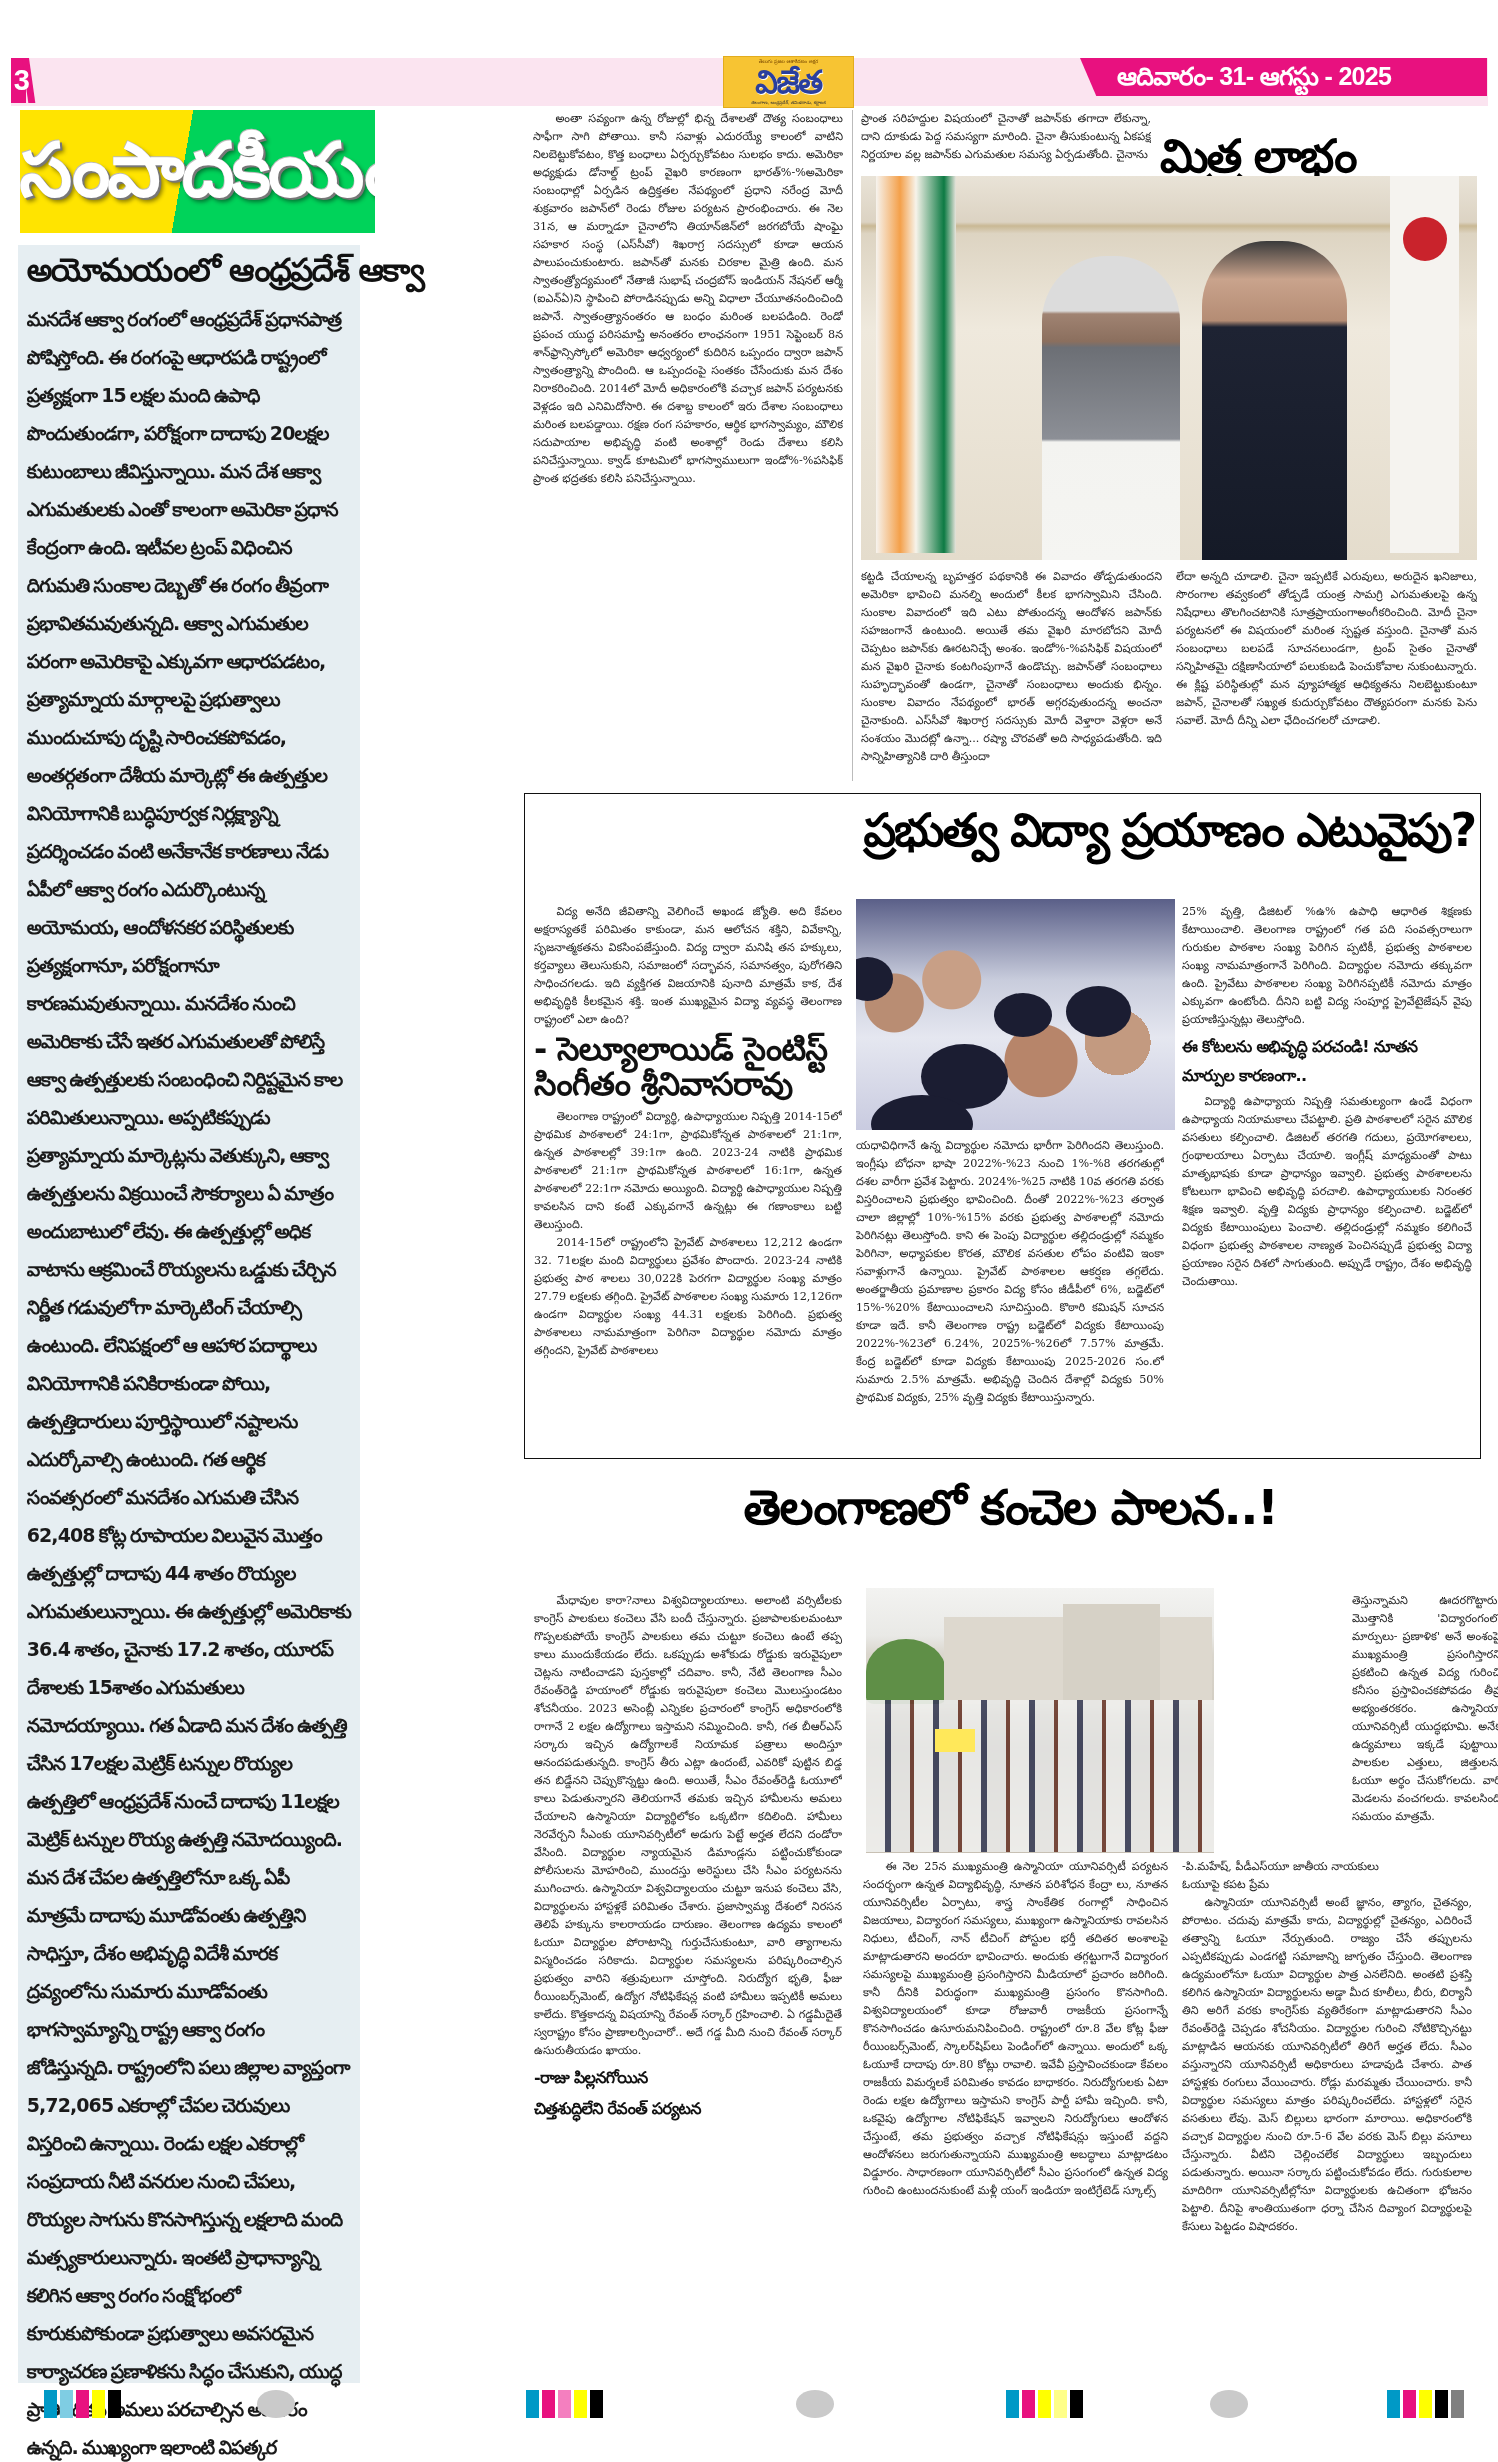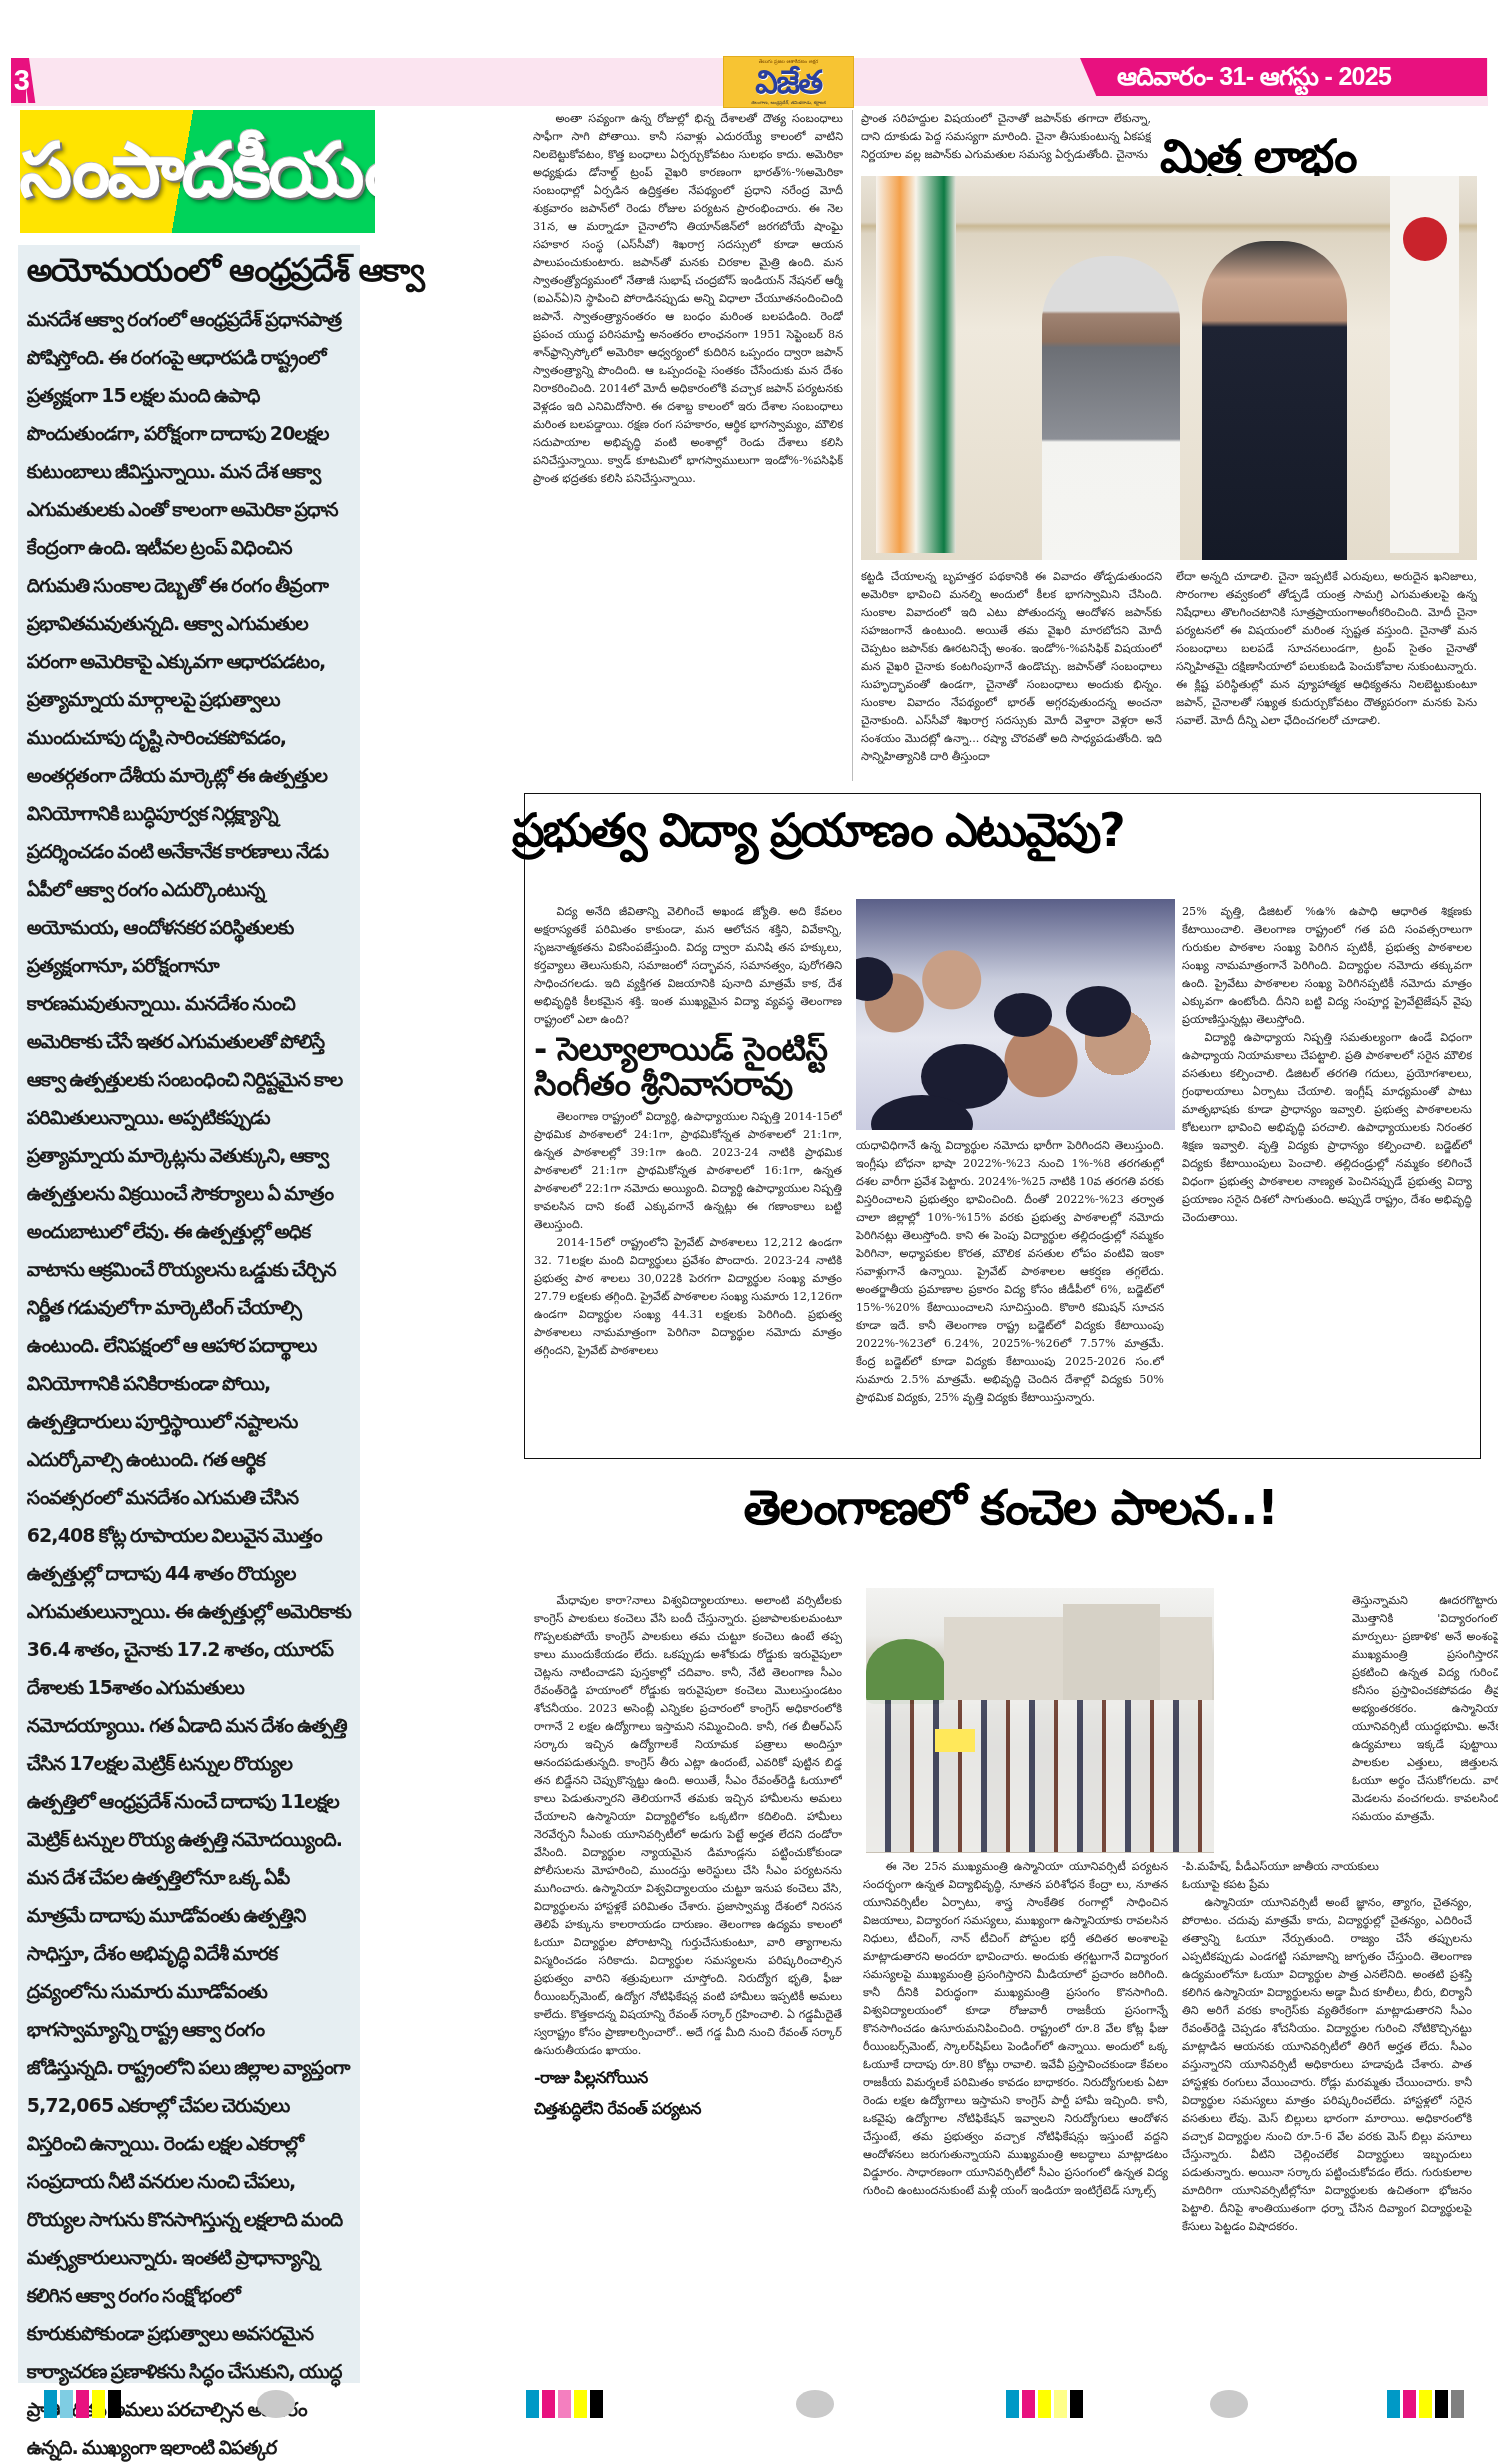--- a/index.html
+++ b/index.html
@@ -43,21 +43,21 @@
   .flag-japan::after { content: ""; position: absolute; left: 13px; top: 41px; width: 44px; height: 44px; border-radius: 50%; background: #c9232c; }
   .person-a { position: absolute; left: 181px; top: 80px; width: 138px; height: 305px; border-radius: 65px 65px 0 0;
     background: linear-gradient(180deg, #dcdcdc 0%, #dcdcdc 18%, #a08372 19%, #8b6f5e 28%, #6c6f75 30%, #8c8f96 60%, #f3f3f0 61%, #f5f5f2 100%); }
   .person-b { position: absolute; left: 341px; top: 65px; width: 145px; height: 319px; border-radius: 65px 65px 0 0;
     background: linear-gradient(180deg, #3b3b3b 0%, #c9a38c 12%, #b48c74 25%, #1e2333 27%, #151a27 100%); }
 
   .divider-v { position: absolute; width: 0.7px; background: #bbb; }
 
   
   .edu-box { position: absolute; left: 524px; top: 793px; width: 957px; height: 666px; border: 1.5px solid #111; }
-  .edu-title { position: absolute; left: 512px; top: 803px; width: 946px; text-align: left; font: 900 46px "DejaVu Sans", sans-serif; letter-spacing: -2.2px; color: #000; white-space: nowrap; }
+  .edu-title { position: absolute; left: 529px; top: 803px; width: 946px; text-align: right; font: 900 46px "DejaVu Sans", sans-serif; letter-spacing: -2.2px; color: #000; white-space: nowrap; }
   .photo-students { position: absolute; left: 856px; top: 899px; width: 319px; height: 231px; overflow: hidden;
     background: radial-gradient(circle at 30% 35%, #c89f86 0 29px, transparent 30px),
                 radial-gradient(circle at 58% 70%, #b7856a 0 36px, transparent 37px),
                 radial-gradient(circle at 82% 62%, #c39a80 0 33px, transparent 33px),
                 radial-gradient(circle at 12% 45%, #b98d73 0 29px, transparent 30px),
                 linear-gradient(180deg, #5a5f88 0%, #c8ccdc 35%, #e5e7f0 60%, #c9cbe0 100%); }
   .hair { position: absolute; border-radius: 50%; background: #1b1d32; }
 
   
   .tg-title { position: absolute; left: 522px; top: 1479px; width: 977px; text-align: center; font: 900 48px "DejaVu Sans", sans-serif; letter-spacing: -1.5px; color: #000; white-space: nowrap; }
@@ -141,20 +141,21 @@
   <div class="hair" style="left:-14.5px;top:58px;width:51px;height:44px;"></div>
   <div class="hair" style="left:14.5px;top:196px;width:102px;height:58px;"></div>
 </div>
 
 <div class="col-text" style="left:856px; top:1137px; width:308px; height:312px;">
   <p class="noind">యధావిధిగానే ఉన్న విద్యార్థుల నమోదు భారీగా పెరిగిందని తెలుస్తుంది. ఇంగ్లీషు బోధనా భాషా 2022%-%23 నుంచి 1%-%8 తరగతుల్లో దశల వారీగా ప్రవేశ పెట్టారు. 2024%-%25 నాటికి 10వ తరగతి వరకు విస్తరించాలని ప్రభుత్వం భావించింది. దీంతో 2022%-%23 తర్వాత చాలా జిల్లాల్లో 10%-%15% వరకు ప్రభుత్వ పాఠశాలల్లో నమోదు పెరిగినట్లు తెలుస్తోంది. కాని ఈ పెంపు విద్యార్థుల తల్లిదండ్రుల్లో నమ్మకం పెరిగినా, అధ్యాపకుల కొరత, మౌలిక వసతుల లోపం వంటివి ఇంకా సవాళ్లుగానే ఉన్నాయి. ప్రైవేట్ పాఠశాలల ఆకర్షణ తగ్గలేదు. అంతర్జాతీయ ప్రమాణాల ప్రకారం విద్య కోసం జీడీపీలో 6%, బడ్జెట్‌లో 15%-%20% కేటాయించాలని సూచిస్తుంది. కొఠారి కమిషన్ సూచన కూడా ఇదే. కానీ తెలంగాణ రాష్ట్ర బడ్జెట్‌లో విద్యకు కేటాయింపు 2022%-%23లో 6.24%, 2025%-%26లో 7.57% మాత్రమే. కేంద్ర బడ్జెట్‌లో కూడా విద్యకు కేటాయింపు 2025-2026 సం.లో సుమారు 2.5% మాత్రమే. అభివృద్ధి చెందిన దేశాల్లో విద్యకు 50% ప్రాథమిక విద్యకు, 25% వృత్తి విద్యకు కేటాయిస్తున్నారు.</p>
 </div>
 
 <div class="col-text" style="left:1182px; top:903px; width:290px; height:547px;">
   <p class="noind">25% వృత్తి, డిజిటల్ %ఉ% ఉపాధి ఆధారిత శిక్షణకు కేటాయించాలి. తెలంగాణ రాష్ట్రంలో గత పది సంవత్సరాలుగా గురుకుల పాఠశాల సంఖ్య పెరిగిన ప్పటికీ, ప్రభుత్వ పాఠశాలల సంఖ్య నామమాత్రంగానే పెరిగింది. విద్యార్థుల నమోదు తక్కువగా ఉంది. ప్రైవేటు పాఠశాలల సంఖ్య పెరిగినప్పటికీ నమోదు మాత్రం ఎక్కువగా ఉంటోంది. దీనిని బట్టి విద్య సంపూర్ణ ప్రైవేటైజేషన్ వైపు ప్రయాణిస్తున్నట్లు తెలుస్తోంది.</p>
+  <div class="sub-h" style="font-size:16px; line-height:29px;">ఈ కోటలను అభివృద్ధి పరచండి! నూతన మార్పుల కారణంగా..</div>
   <p>విద్యార్థి ఉపాధ్యాయ నిష్పత్తి సమతుల్యంగా ఉండే విధంగా ఉపాధ్యాయ నియామకాలు చేపట్టాలి. ప్రతి పాఠశాలలో సరైన మౌలిక వసతులు కల్పించాలి. డిజిటల్ తరగతి గదులు, ప్రయోగశాలలు, గ్రంథాలయాలు ఏర్పాటు చేయాలి. ఇంగ్లీష్ మాధ్యమంతో పాటు మాతృభాషకు కూడా ప్రాధాన్యం ఇవ్వాలి. ప్రభుత్వ పాఠశాలలను కోటలుగా భావించి అభివృద్ధి పరచాలి. ఉపాధ్యాయులకు నిరంతర శిక్షణ ఇవ్వాలి. వృత్తి విద్యకు ప్రాధాన్యం కల్పించాలి. బడ్జెట్‌లో విద్యకు కేటాయింపులు పెంచాలి. తల్లిదండ్రుల్లో నమ్మకం కలిగించే విధంగా ప్రభుత్వ పాఠశాలల నాణ్యత పెంచినప్పుడే ప్రభుత్వ విద్యా ప్రయాణం సరైన దిశలో సాగుతుంది. అప్పుడే రాష్ట్రం, దేశం అభివృద్ధి చెందుతాయి.</p>
 </div>
 
 <div class="tg-title">తెలంగాణలో కంచెల పాలన..!</div>
 
 <div class="col-text" style="left:534px; top:1592px; width:308px; height:772px;">
   <p>మేధావుల కారా?నాలు విశ్వవిద్యాలయాలు. అలాంటి వర్సిటీలకు కాంగ్రెస్ పాలకులు కంచెలు వేసి బందీ చేస్తున్నారు. ప్రజాపాలకులమంటూ గొప్పలకుపోయే కాంగ్రెస్ పాలకులు తమ చుట్టూ కంచెలు ఉంటే తప్ప కాలు ముందుకేయడం లేదు. ఒకప్పుడు అశోకుడు రోడ్డుకు ఇరువైపులా చెట్లను నాటించాడని పుస్తకాల్లో చదివాం. కానీ, నేటి తెలంగాణ సీఎం రేవంత్‌రెడ్డి హయాంలో రోడ్డుకు ఇరువైపులా కంచెలు మొలుస్తుండటం శోచనీయం. 2023 అసెంబ్లీ ఎన్నికల ప్రచారంలో కాంగ్రెస్ అధికారంలోకి రాగానే 2 లక్షల ఉద్యోగాలు ఇస్తామని నమ్మించింది. కానీ, గత బీఆర్ఎస్ సర్కారు ఇచ్చిన ఉద్యోగాలకే నియామక పత్రాలు అందిస్తూ ఆనందపడుతున్నది. కాంగ్రెస్ తీరు ఎట్లా ఉందంటే, ఎవరికో పుట్టిన బిడ్డ తన బిడ్డేనని చెప్పుకొన్నట్టు ఉంది. అయితే, సీఎం రేవంత్‌రెడ్డి ఓయూలో కాలు పెడుతున్నారని తెలియగానే తమకు ఇచ్చిన హామీలను అమలు చేయాలని ఉస్మానియా విద్యార్థిలోకం ఒక్కటిగా కదిలింది. హామీలు నెరవేర్చని సీఎంకు యూనివర్సిటీలో అడుగు పెట్టే అర్హత లేదని దండోరా వేసింది. విద్యార్థుల న్యాయమైన డిమాండ్లను పట్టించుకోకుండా పోలీసులను మోహరించి, ముందస్తు అరెస్టులు చేసి సీఎం పర్యటనను ముగించారు. ఉస్మానియా విశ్వవిద్యాలయం చుట్టూ ఇనుప కంచెలు వేసి, విద్యార్థులను హాస్టళ్లకే పరిమితం చేశారు. ప్రజాస్వామ్య దేశంలో నిరసన తెలిపే హక్కును కాలరాయడం దారుణం. తెలంగాణ ఉద్యమ కాలంలో ఓయూ విద్యార్థుల పోరాటాన్ని గుర్తుచేసుకుంటూ, వారి త్యాగాలను విస్మరించడం సరికాదు. విద్యార్థుల సమస్యలను పరిష్కరించాల్సిన ప్రభుత్వం వారిని శత్రువులుగా చూస్తోంది. నిరుద్యోగ భృతి, ఫీజు రీయింబర్స్‌మెంట్, ఉద్యోగ నోటిఫికేషన్ల వంటి హామీలు ఇప్పటికీ అమలు కాలేదు. కొత్తకాదన్న విషయాన్ని రేవంత్ సర్కార్ గ్రహించాలి. ఏ గడ్డమీదైతే స్వరాష్ట్రం కోసం ప్రాణాలర్పించారో.. అదే గడ్డ మీది నుంచి రేవంత్ సర్కార్ ఉసురుతీయడం ఖాయం.</p>
   <div class="sub-h" style="font-size:16px; line-height:27.6px; margin-top:4.4px;">-రాజు పిల్లనగోయిన</div>
   <div class="sub-h" style="font-size:16px; line-height:27.6px;">చిత్తశుద్ధిలేని రేవంత్ పర్యటన</div>
 </div>

